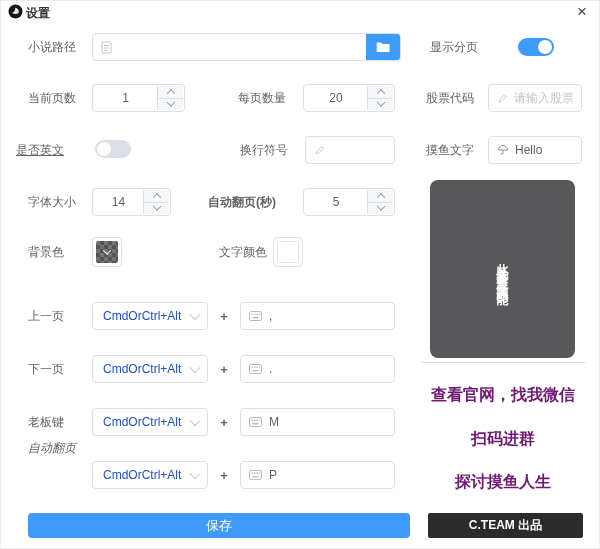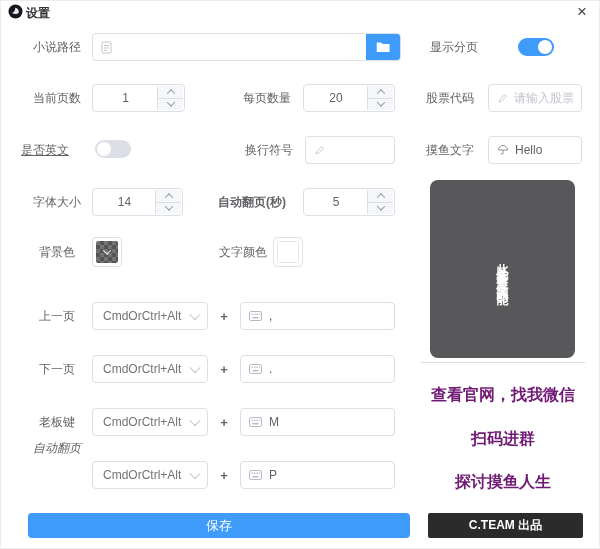--- a/index.html
+++ b/index.html
@@ -7,21 +7,21 @@
   body {
     font-family: "Liberation Sans", "DejaVu Sans", sans-serif;
     font-size: 12px;
     background: #ffffff;
     color: #606266;
     position: relative;
     box-shadow: inset 0 0 0 1px rgba(0,0,0,0.07);
   }
   .abs { position: absolute; }
   .label { color: #606266; font-size: 12px; line-height: 14px; }
-  .r { text-align: center; }
+  .r { text-align: left; }
 
   
   .titlebar-title { left: 26px; top: 5px; font-weight: bold; color: #303133; }
   .close-btn { left: 572px; top: 2px; font-size: 17px; color: #444; cursor: pointer; width: 20px; text-align: center; }
 
   
   .box {
     border: 1px solid #dcdfe6; border-radius: 4px; background: #fff;
     display: flex; align-items: center; height: 28px;
   }
@@ -67,21 +67,21 @@
     background-position: 0 0, 0 0, 4px 4px;
   }
   .swatch-bg .chev { border-color: #fff; }
   .swatch-text { background: #fff; border: 1px solid #e4e7ed; }
 
   
   .select {
     position: absolute; width: 116px; height: 28px; border: 1px solid #dcdfe6; border-radius: 4px;
     background: #fff; display: flex; align-items: center; padding: 0 8px 0 10px; cursor: pointer;
   }
-  .select .sel-text { flex: 1; color: #737373; font-size: 12px; }
+  .select .sel-text { flex: 1; color: #1d4ed8; font-size: 12px; }
   .plus { position: absolute; width: 20px; text-align: center; color: #606266; font-size: 13px; font-weight: bold; }
   .key-input { position: absolute; width: 155px; gap: 7px; padding: 0 8px; }
 
   
   .dark-box {
     left: 430px; top: 180px; width: 145px; height: 178px; background: #58585B; border-radius: 8px;
     display: flex; align-items: center; justify-content: center;
   }
   .dark-box .vtext {
     writing-mode: vertical-rl; text-orientation: upright;
@@ -185,21 +185,21 @@
   <span class="icon">
     <svg width="12" height="12" viewBox="0 0 12 12">
         <path d="M1.5 6a4.5 4.5 0 0 1 9 0z" fill="none" stroke="#909399"></path>
         <path d="M6 6v3.2a1 1 0 0 1-2 0" fill="none" stroke="#909399"></path>
       </svg>
   </span>
   <input value="Hello" style="">
 </div>
 
 <div class="abs label r" style="left:28px; top:195px; width:58px;">字体大小</div>
-<div class="spinner" style="left:92px; top:188px; width:91px;">
+<div class="spinner" style="left:92px; top:188px; width:79px;">
   <input value="14" style="">
   <div class="spin-ctrls">
     <span class="spin-btn up">
         <i class="chev up"></i>
       </span>
     <span class="spin-btn">
         <i class="chev down"></i>
       </span>
   </div>
 </div>

